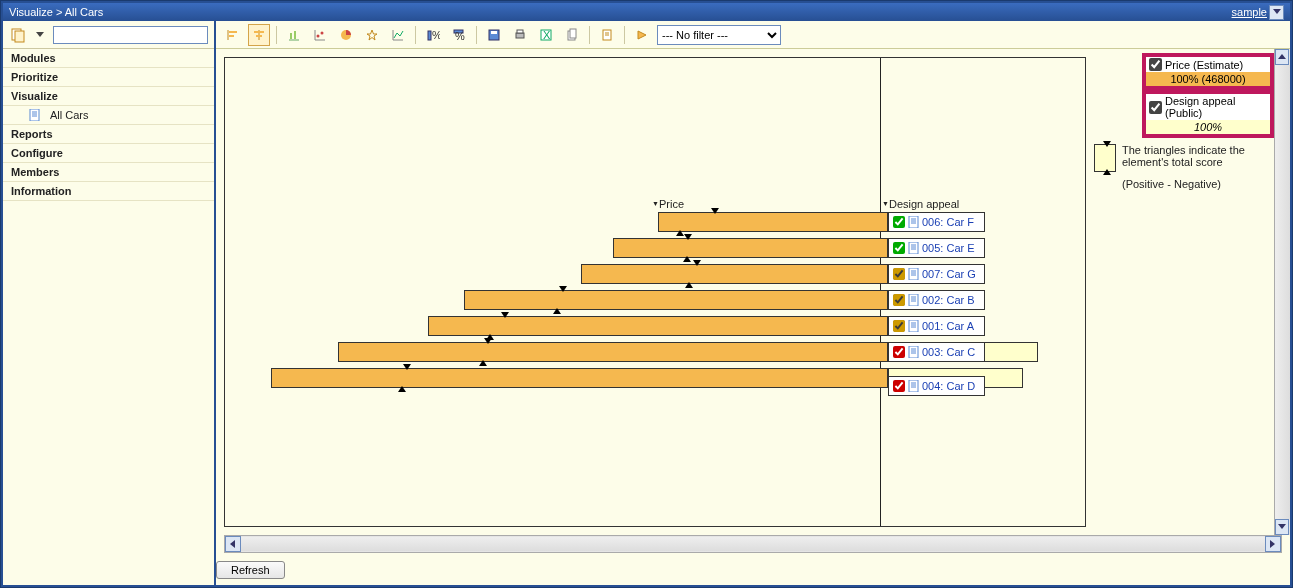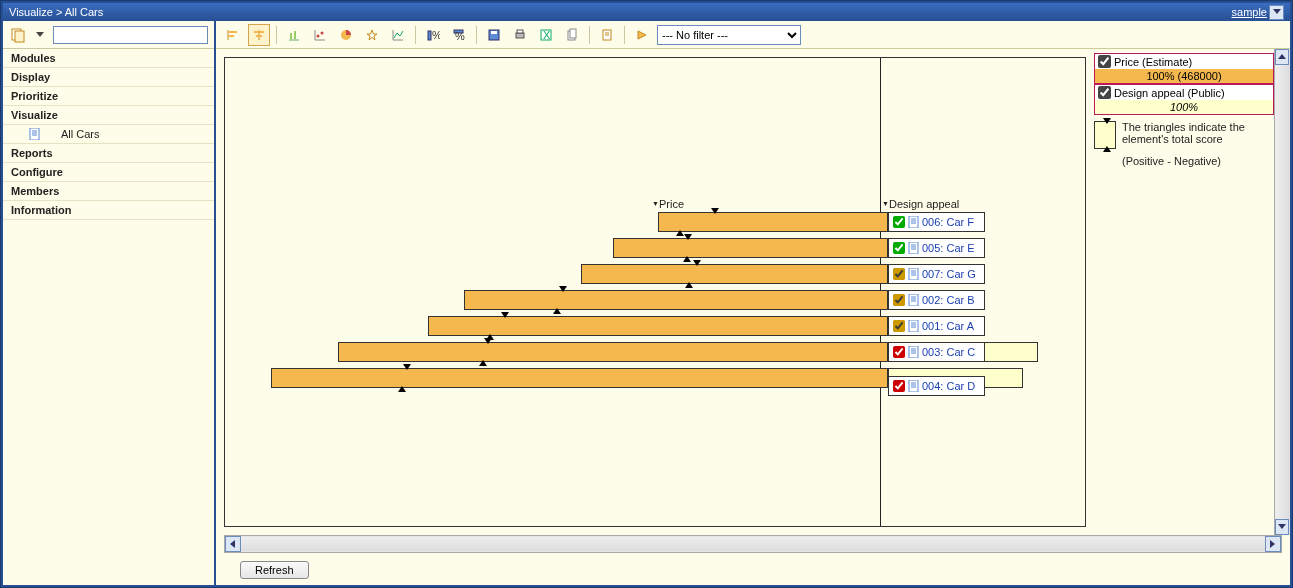--- a/index.html
+++ b/index.html
@@ -10,33 +10,33 @@
   .titlebar .profile{display:flex;align-items:center;gap:2px;}
   .titlebar .profile-name{text-decoration:underline;}
   .titlebar .dd{width:15px;height:15px;background:#dce6f4;border:1px solid #6b8bbd;display:flex;align-items:center;justify-content:center;color:#334;}
   .body{flex:1;display:flex;min-height:0;}
   
   .nav{width:213px;border-right:2px solid #274f93;background:#fdfde9;display:flex;flex-direction:column;}
   .nav-tools{height:28px;border-bottom:1px solid #ccc8a2;display:flex;align-items:center;gap:4px;padding:0 6px;background:#fdfde9;}
   .nav-tools .ico{width:18px;height:18px;display:flex;align-items:center;justify-content:center;}
   .nav-tools input{flex:1;height:18px;border:1px solid #6b8bbd;background:#fff;padding:0 2px;font-size:11px;}
   .nav-item{padding:3px 8px;font-weight:bold;color:#222;border-bottom:1px solid #e6e3c4;cursor:pointer;}
-  .nav-sub{padding:3px 8px 3px 26px;color:#222;border-bottom:1px solid #e6e3c4;display:flex;align-items:center;gap:20px;cursor:pointer;}
+  .nav-sub{padding:3px 8px 3px 26px;color:#222;border-bottom:1px solid #e6e3c4;display:flex;align-items:center;gap:9px;cursor:pointer;}
   .page-ico{width:12px;height:12px;}
   
   .main{flex:1;display:flex;flex-direction:column;min-width:0;}
   .toolbar{height:28px;display:flex;align-items:center;gap:4px;padding:0 6px;border-bottom:1px solid #cccc99;background:#fdfde9;}
   .tb-btn{width:22px;height:22px;border:1px solid transparent;display:flex;align-items:center;justify-content:center;cursor:pointer;}
   .tb-btn.active{border:1px solid #d4a44a;background:#fff3cc;}
   .tb-sep{width:1px;height:18px;background:#ccc8a2;margin:0 2px;}
-  .filter-sel{height:20px;width:144px;border:1px solid #6b8bbd;background:#fff;font-size:11px;}
+  .filter-sel{height:20px;width:124px;border:1px solid #6b8bbd;background:#fff;font-size:11px;}
   .chart-wrap{flex:1;background:#fdfde9;overflow:hidden;position:relative;display:flex;}
   .chart-canvas{flex:1;position:relative;background:#fdfde9;margin:8px;border:1px solid #333;overflow:hidden;}
   .legend{width:180px;padding:4px 0 0 0;font-size:11px;}
-  .leg-row{border:1px solid #be185d;margin-bottom:0;position:relative;}
+  .leg-row{border:4px solid #be185d;margin-bottom:0;position:relative;margin-left:48px;}
   .leg-head{display:flex;align-items:center;gap:3px;padding:1px 3px;background:#fff;}
   .leg-head input{accent-color:#444;}
   .leg-bar{height:14px;text-align:center;line-height:14px;}
   .leg-bar.orange{background:#f5b84f;}
   .leg-bar.yellow{background:#ffffcc;font-style:italic;}
   .leg-tri{display:flex;align-items:flex-start;gap:6px;margin-top:6px;}
   .leg-tri .symb{width:22px;height:28px;background:#ffffcc;border:1px solid #333;position:relative;flex-shrink:0;}
   .leg-tri .tri-d{position:absolute;left:8px;top:-4px;width:0;height:0;border-left:4px solid transparent;border-right:4px solid transparent;border-top:6px solid #000;}
   .leg-tri .tri-u{position:absolute;left:8px;bottom:-4px;width:0;height:0;border-left:4px solid transparent;border-right:4px solid transparent;border-bottom:6px solid #000;}
   .leg-note,.leg-sub{font-size:11px;color:#222;}
@@ -52,21 +52,21 @@
   .tri-u-s{position:absolute;bottom:-4px;width:0;height:0;border-left:4px solid transparent;border-right:4px solid transparent;border-bottom:6px solid #000;}
   .row-label{position:absolute;top:2px;height:20px;border:1px solid #333;background:#fff;display:flex;align-items:center;gap:3px;padding:0 4px;white-space:nowrap;}
   .row-label input{width:12px;height:12px;flex-shrink:0;}
   .row-label a{color:#1a3fb3;text-decoration:none;}
   .hscroll{height:18px;background:#e5e5e5;display:flex;align-items:center;margin:0 8px 2px 8px;border:1px solid #aaa;}
   .hscroll .arr{width:16px;height:16px;background:#dce6f4;border:1px solid #6b8bbd;display:flex;align-items:center;justify-content:center;color:#1a3a6e;cursor:pointer;}
   .hscroll .track{flex:1;height:14px;background:linear-gradient(#eee,#ddd);}
   .vscroll{width:16px;background:#e5e5e5;display:flex;flex-direction:column;border-left:1px solid #aaa;}
   .vscroll .arr{width:14px;height:16px;background:#dce6f4;border:1px solid #6b8bbd;display:flex;align-items:center;justify-content:center;color:#1a3a6e;cursor:pointer;}
   .vscroll .track{flex:1;background:linear-gradient(90deg,#eee,#ddd);}
-  .refresh-row{padding:6px 24px;}
+  .refresh-row{padding:6px 0;}
   .refresh-btn{padding:2px 14px;border:1px solid #888;background:linear-gradient(#fafafa,#e6e6e6);border-radius:3px;cursor:pointer;}
   .chk-green{accent-color:#0a0;}
   .chk-yellow{accent-color:#c90;}
   .chk-red{accent-color:#c00;}
 </style>
 </head>
 <body>
 
 <div class="frame">
   <div class="titlebar">
@@ -93,21 +93,20 @@
             </svg>
         </span>
         <span class="ico">
           <svg width="8" height="6">
               <polygon points="0,0 8,0 4,5" fill="#444"></polygon>
             </svg>
         </span>
         <input type="text" placeholder="" style="">
       </div>
       <div class="nav-item">Modules</div>
-      <div class="nav-item">Display</div>
       <div class="nav-item">Prioritize</div>
       <div class="nav-item">Visualize</div>
       <div class="nav-sub">
         <svg class="page-ico" viewBox="0 0 12 12">
             <rect x="1" y="0" width="9" height="12" fill="#fff" stroke="#5a8ad4"></rect>
             <line x1="3" y1="3" x2="8" y2="3" stroke="#5a8ad4"></line>
             <line x1="3" y1="5" x2="8" y2="5" stroke="#5a8ad4"></line>
             <line x1="3" y1="7" x2="8" y2="7" stroke="#5a8ad4"></line>
           </svg>
         <span>All Cars</span>

